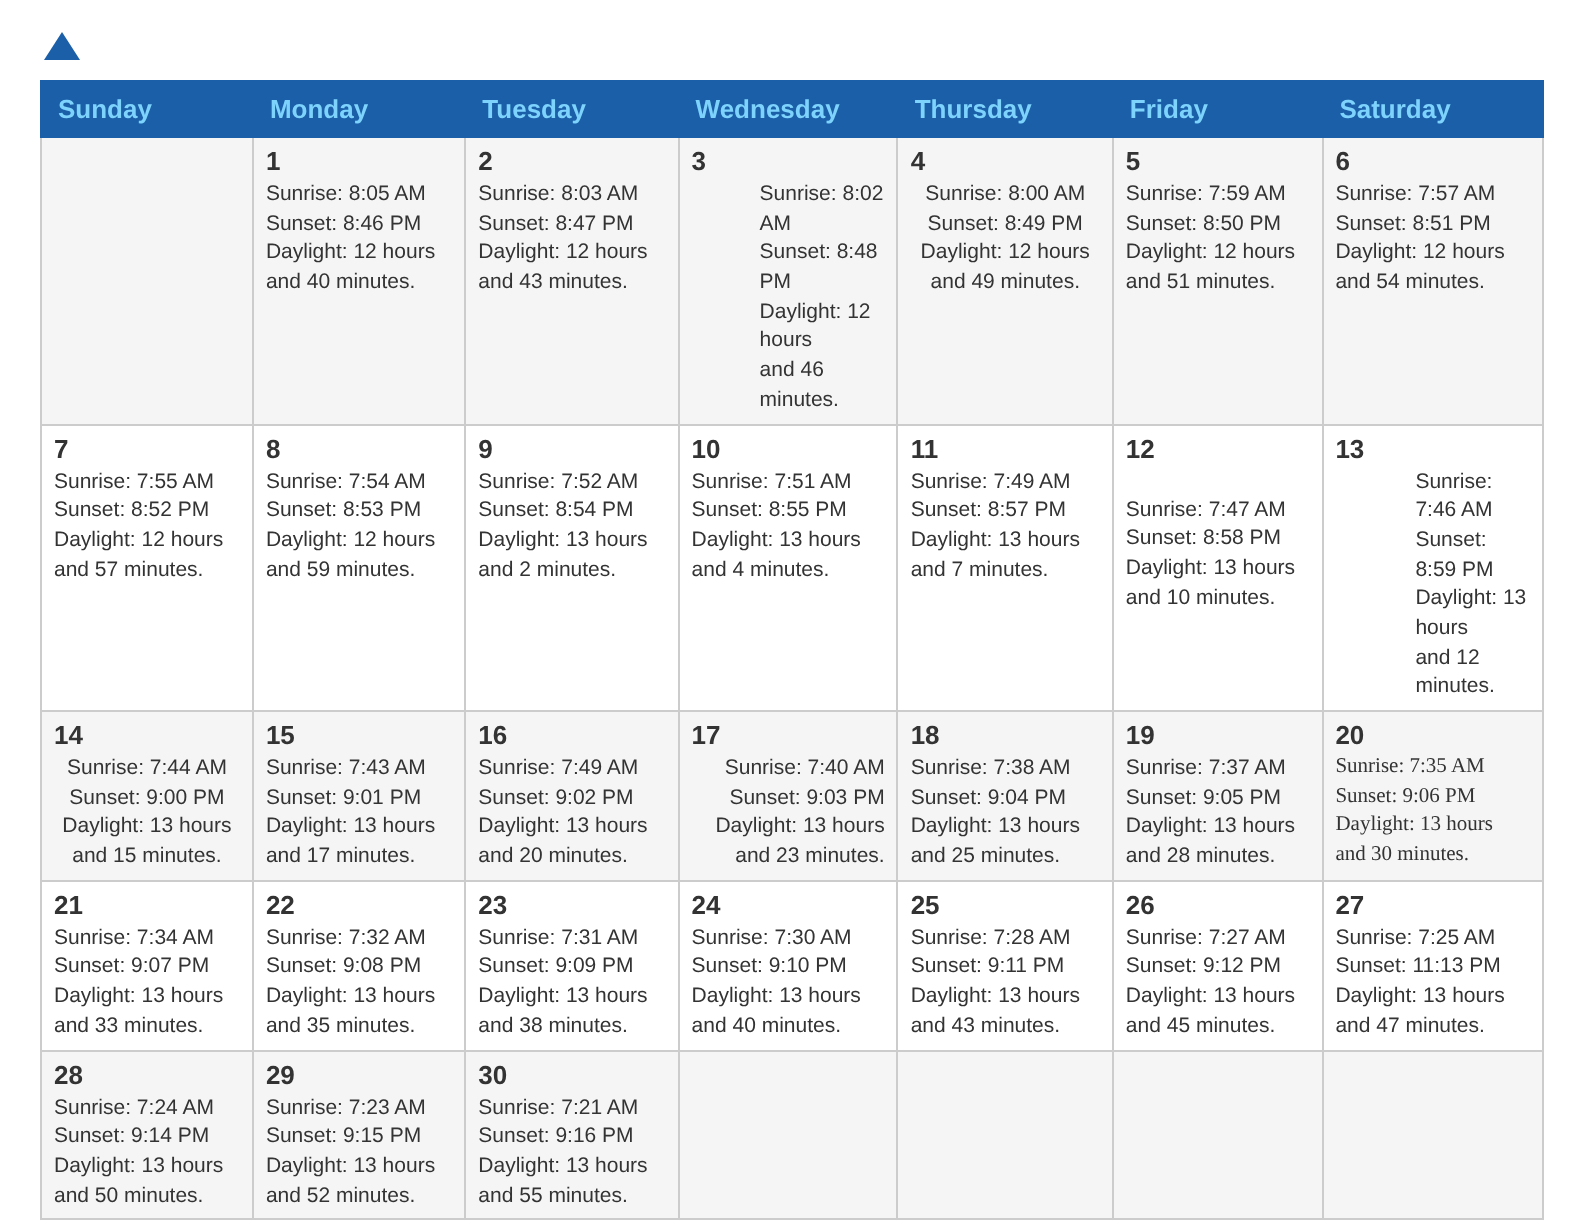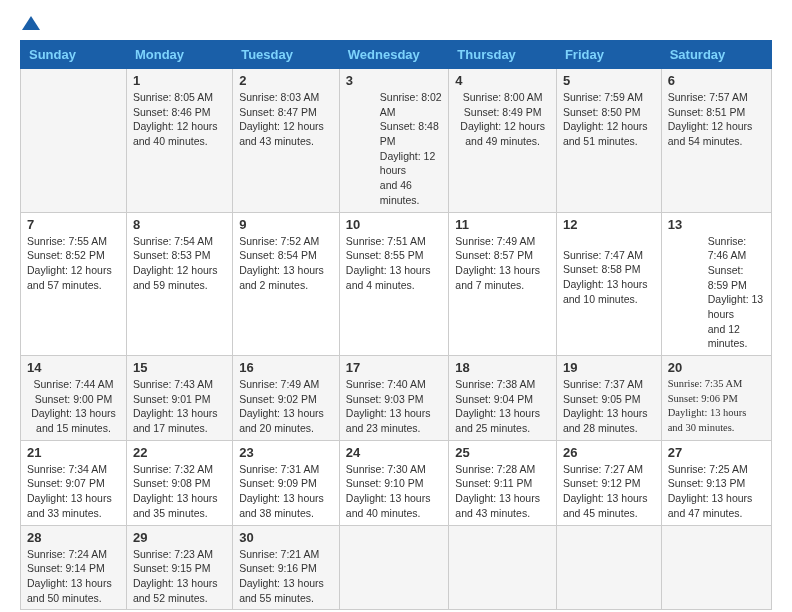--- a/index.html
+++ b/index.html
@@ -234,21 +234,21 @@
         </td>
         <td>
           <span class="day-number">16</span>
           <div class="day-info" style="white-space: pre-line;">Sunrise: 7:49 AM
 Sunset: 9:02 PM
 Daylight: 13 hours
 and 20 minutes.</div>
         </td>
         <td>
           <span class="day-number">17</span>
-          <div class="day-info" style="white-space: pre-line;">Sunrise: 7:40 AM
+          <div class="day-info" style="white-space: pre-line; text-align: right;">Sunrise: 7:40 AM
 Sunset: 9:03 PM
 Daylight: 13 hours
 and 23 minutes.</div>
         </td>
         <td>
           <span class="day-number">18</span>
           <div class="day-info" style="white-space: pre-line;">Sunrise: 7:38 AM
 Sunset: 9:04 PM
 Daylight: 13 hours
 and 25 minutes.</div>
@@ -307,21 +307,21 @@
         <td>
           <span class="day-number">26</span>
           <div class="day-info" style="white-space: pre-line;">Sunrise: 7:27 AM
 Sunset: 9:12 PM
 Daylight: 13 hours
 and 45 minutes.</div>
         </td>
         <td>
           <span class="day-number">27</span>
           <div class="day-info" style="white-space: pre-line;">Sunrise: 7:25 AM
-Sunset: 9:13 PM
+Sunset: 11:13 PM
 Daylight: 13 hours
 and 47 minutes.</div>
         </td>
       </tr>
       <tr>
         <td>
           <span class="day-number">28</span>
           <div class="day-info" style="white-space: pre-line;">Sunrise: 7:24 AM
 Sunset: 9:14 PM
 Daylight: 13 hours

